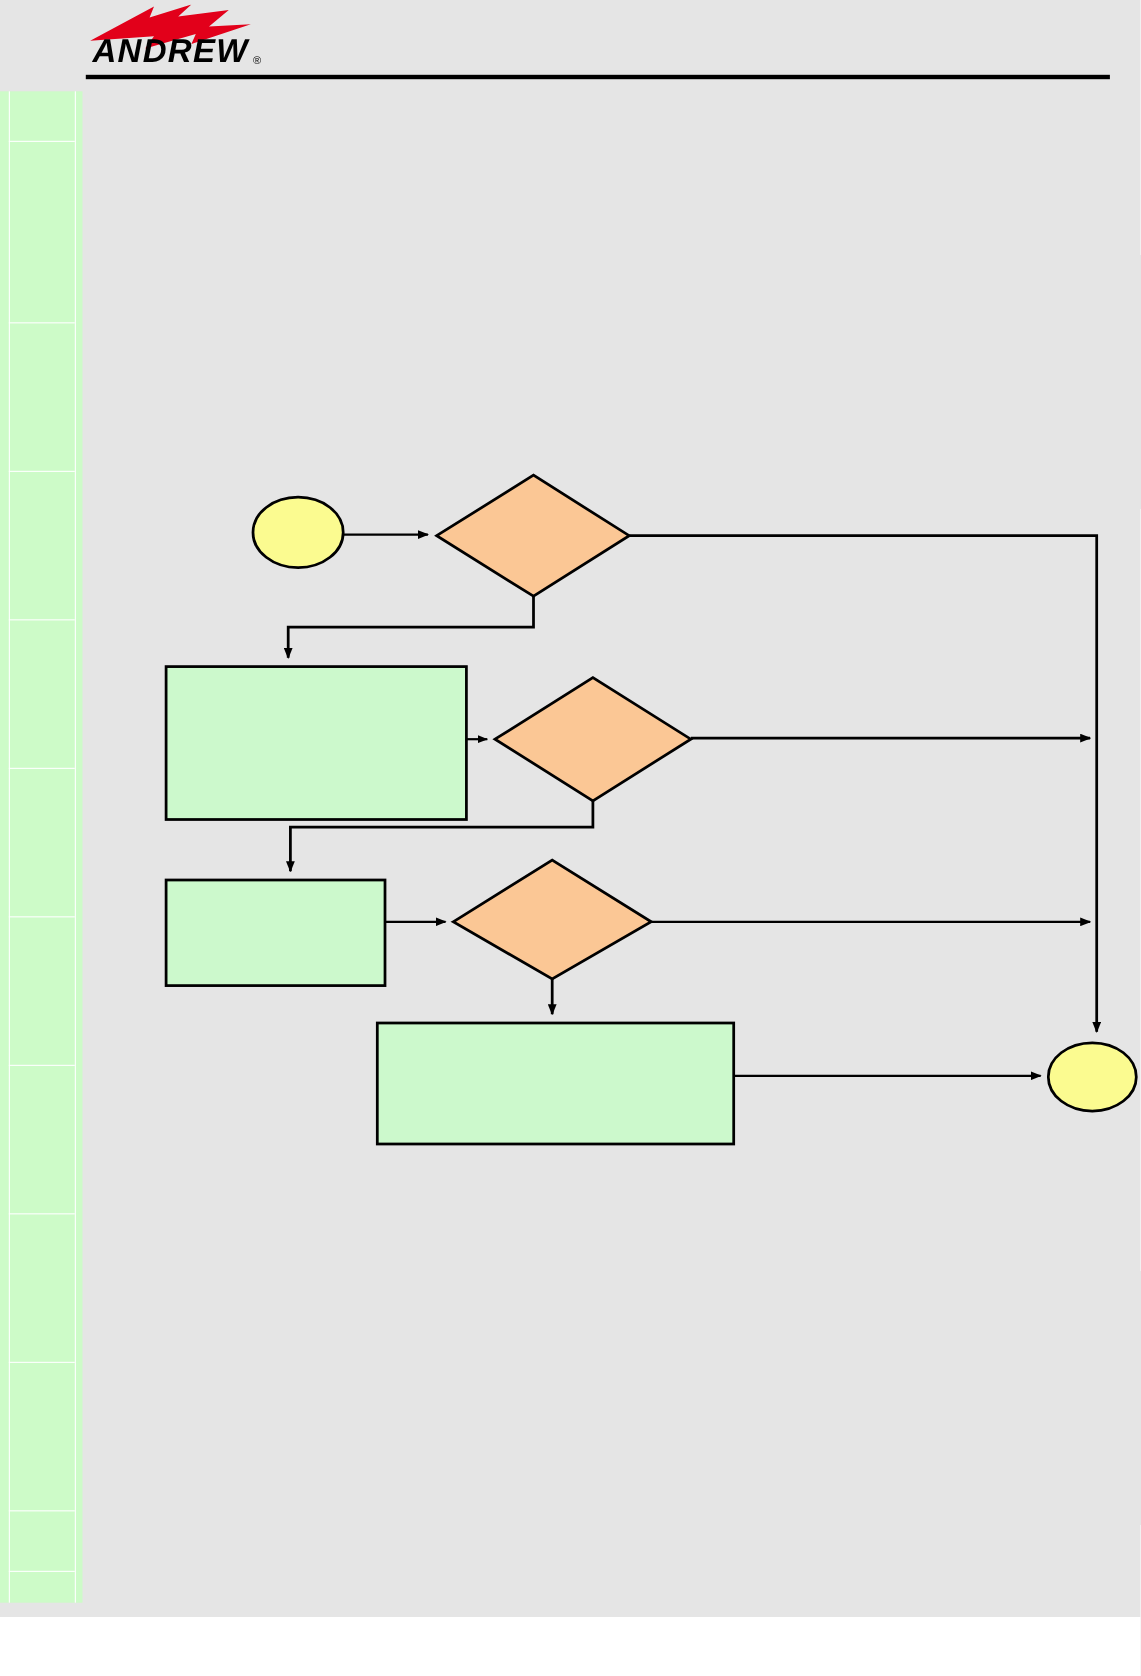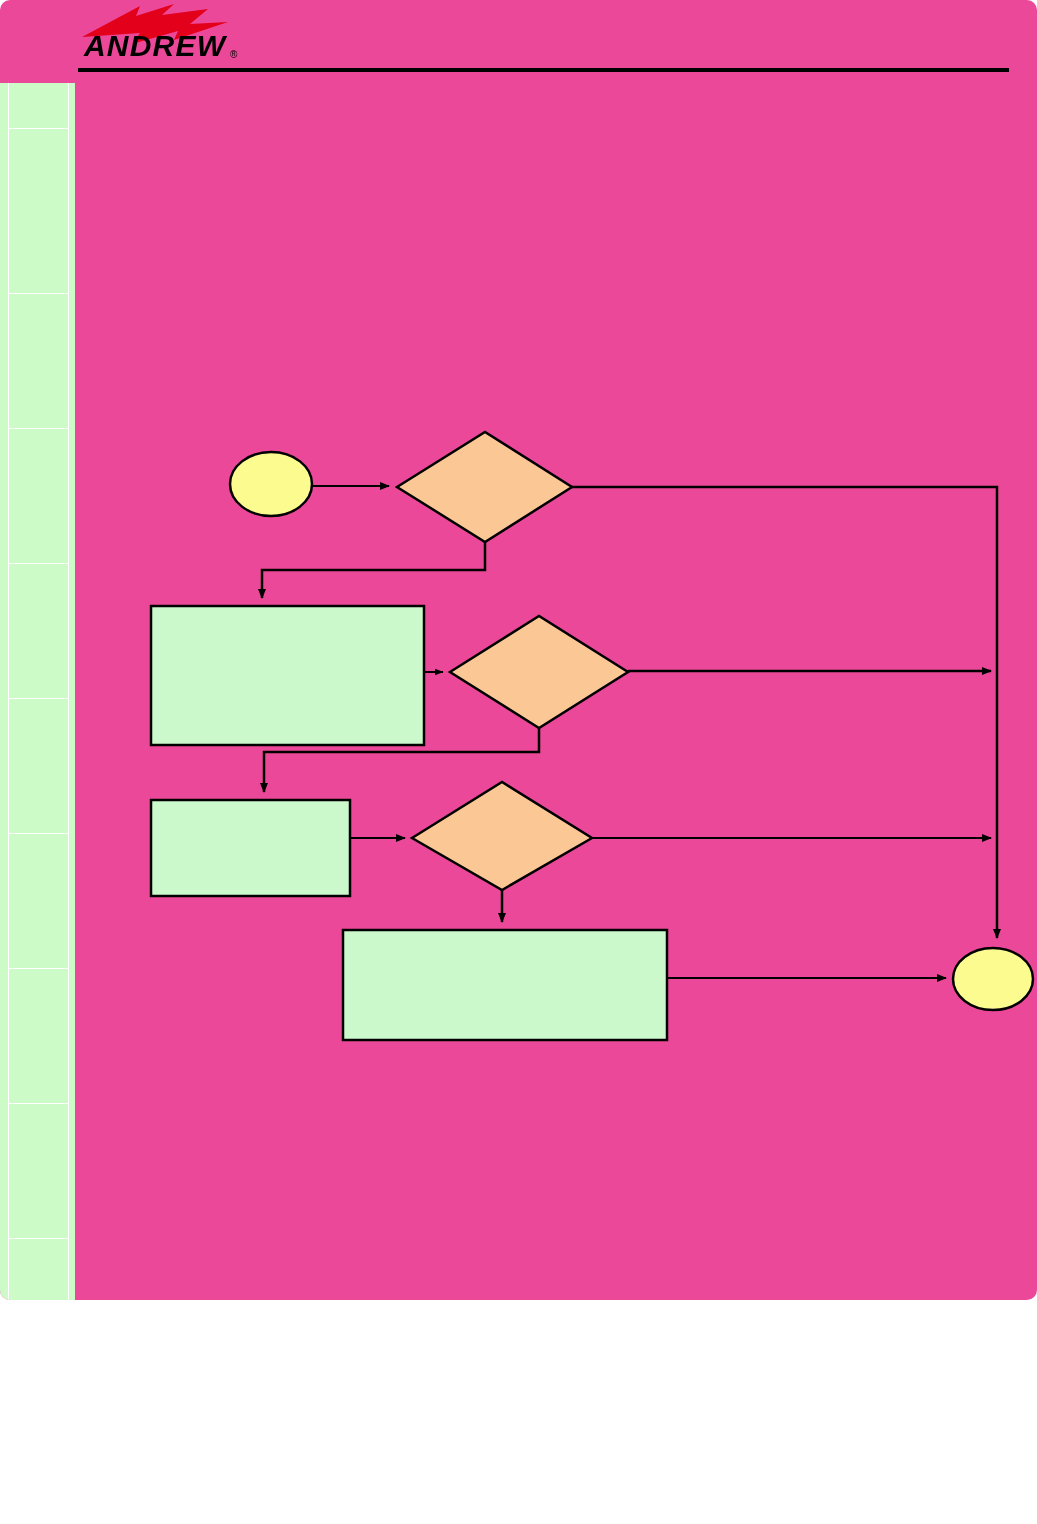--- a/index.html
+++ b/index.html
@@ -6,24 +6,23 @@
     margin: 0;
     padding: 0;
     background: #ffffff;
   }
   body {
     font-family: "Liberation Sans", sans-serif;
   }
   #page {
     position: relative;
     width: 1037px;
-    height: 1300px;
-    background: #ec4899;
+    height: 1470px;
+    background: #e5e5e5;
     overflow: hidden;
-    border-radius: 10px;
   }
 
   
   #brand-logo {
     position: absolute;
     left: 78px;
     top: 4px;
     width: 240px;
     height: 62px;
   }

